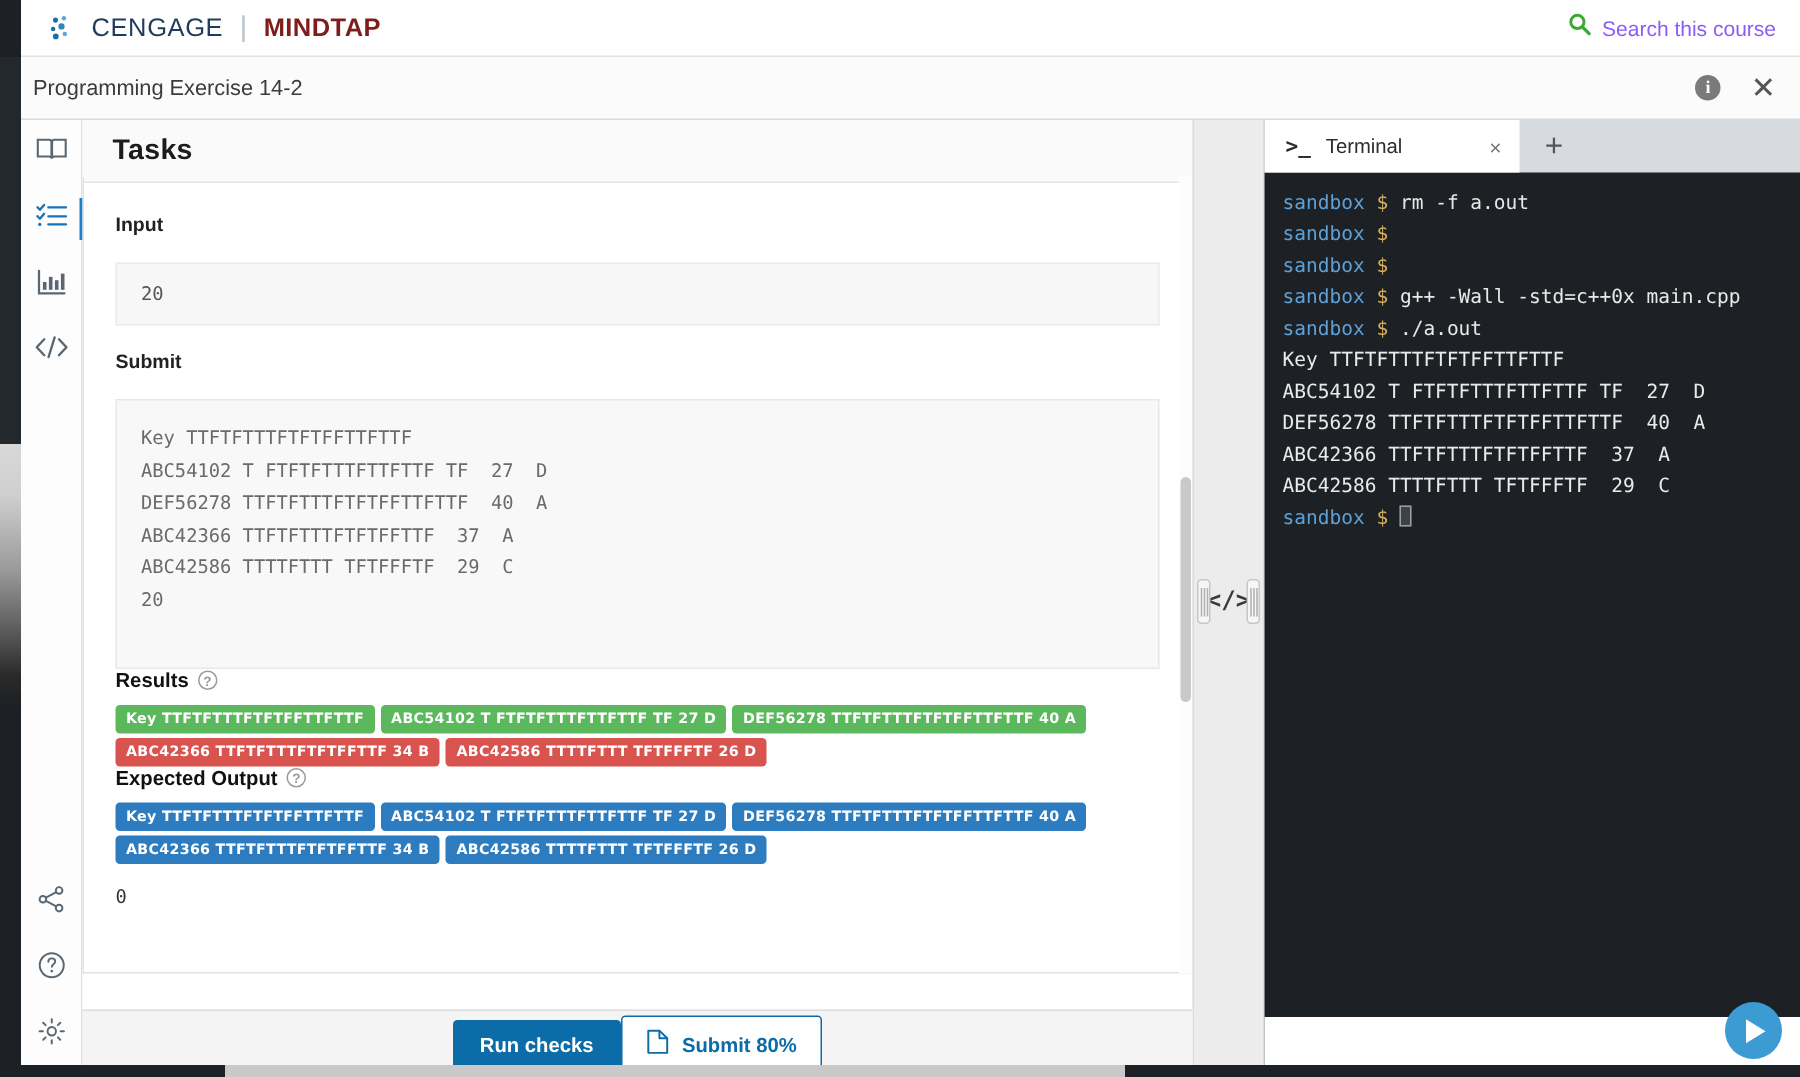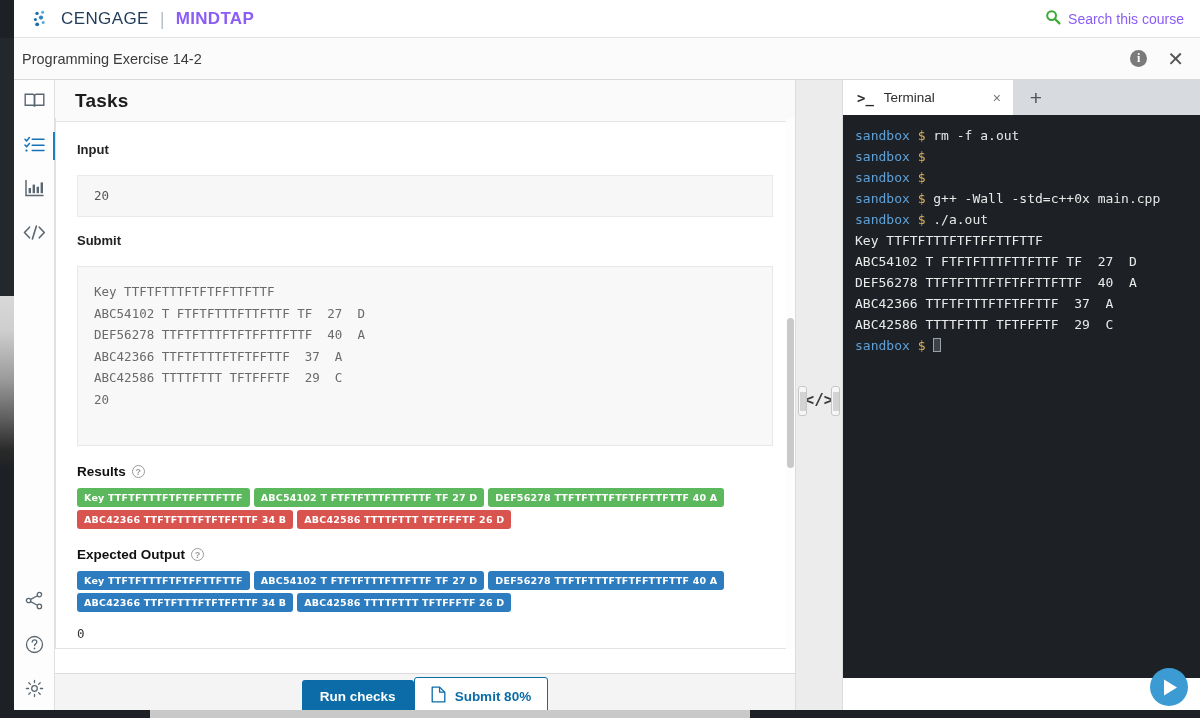--- a/index.html
+++ b/index.html
@@ -28,21 +28,21 @@
     background:#fff; border-bottom:1px solid #e3e3e3;
     display:flex; align-items:center;
   }
   .logo-wrap { display:flex; align-items:center; margin-left:18px; gap:9px; }
   .logo-mark { width:20px; height:20px; position:relative; }
   .brand-cengage {
     font-size:17px; color:#1f3c5a; letter-spacing:.4px; font-weight:400;
   }
   .brand-sep { color:#b9c3cc; font-size:19px; font-weight:300; margin:0 2px; }
   .brand-mindtap {
-    font-size:17px; color:#8b5cf6; letter-spacing:.3px; font-weight:700;
+    font-size:17px; color:#7f1d1d; letter-spacing:.3px; font-weight:700;
   }
   .search-box {
     margin-left:auto; margin-right:16px; display:flex; align-items:center; gap:7px;
     cursor:pointer;
   }
   .search-label { font-size:14px; color:#8b5cf6; }
 
   
   .titlebar {
     position:absolute; left:14px; top:38px; width:1186px; height:42px;
@@ -91,21 +91,21 @@
     margin-top:18px; background:#f7f7f7; border:1px solid #eaeaea;
     font-family:"DejaVu Sans Mono", monospace; font-size:12.5px; color:#555;
     padding:12px 16px;
   }
   .io-box.input { height:42px; line-height:18px; padding-top:11px; }
   .io-box.output {
     background:#f8f8f8; border:1px solid #e8e8e8; height:180px;
     padding:14px 16px; line-height:21.5px; color:#6a6a6a; white-space:pre;
   }
 
-  .sec-head-row { display:flex; align-items:center; gap:6px; margin-top:18px; }
+  .sec-head-row { display:flex; align-items:center; gap:6px; }
   .sec-head-row .sec-title { font-size:13.5px; font-weight:700; color:#111; }
   .qmark {
     width:13px; height:13px; border-radius:50%; border:1px solid #9a9a9a;
     color:#9a9a9a; font-size:9px; display:flex; align-items:center; justify-content:center;
     cursor:pointer; font-weight:700;
   }
 
   .badge-rows { margin-top:9px; display:flex; flex-direction:column; gap:3px; }
   .badge-row { display:flex; gap:4px; flex-wrap:nowrap; }
   .badge {

